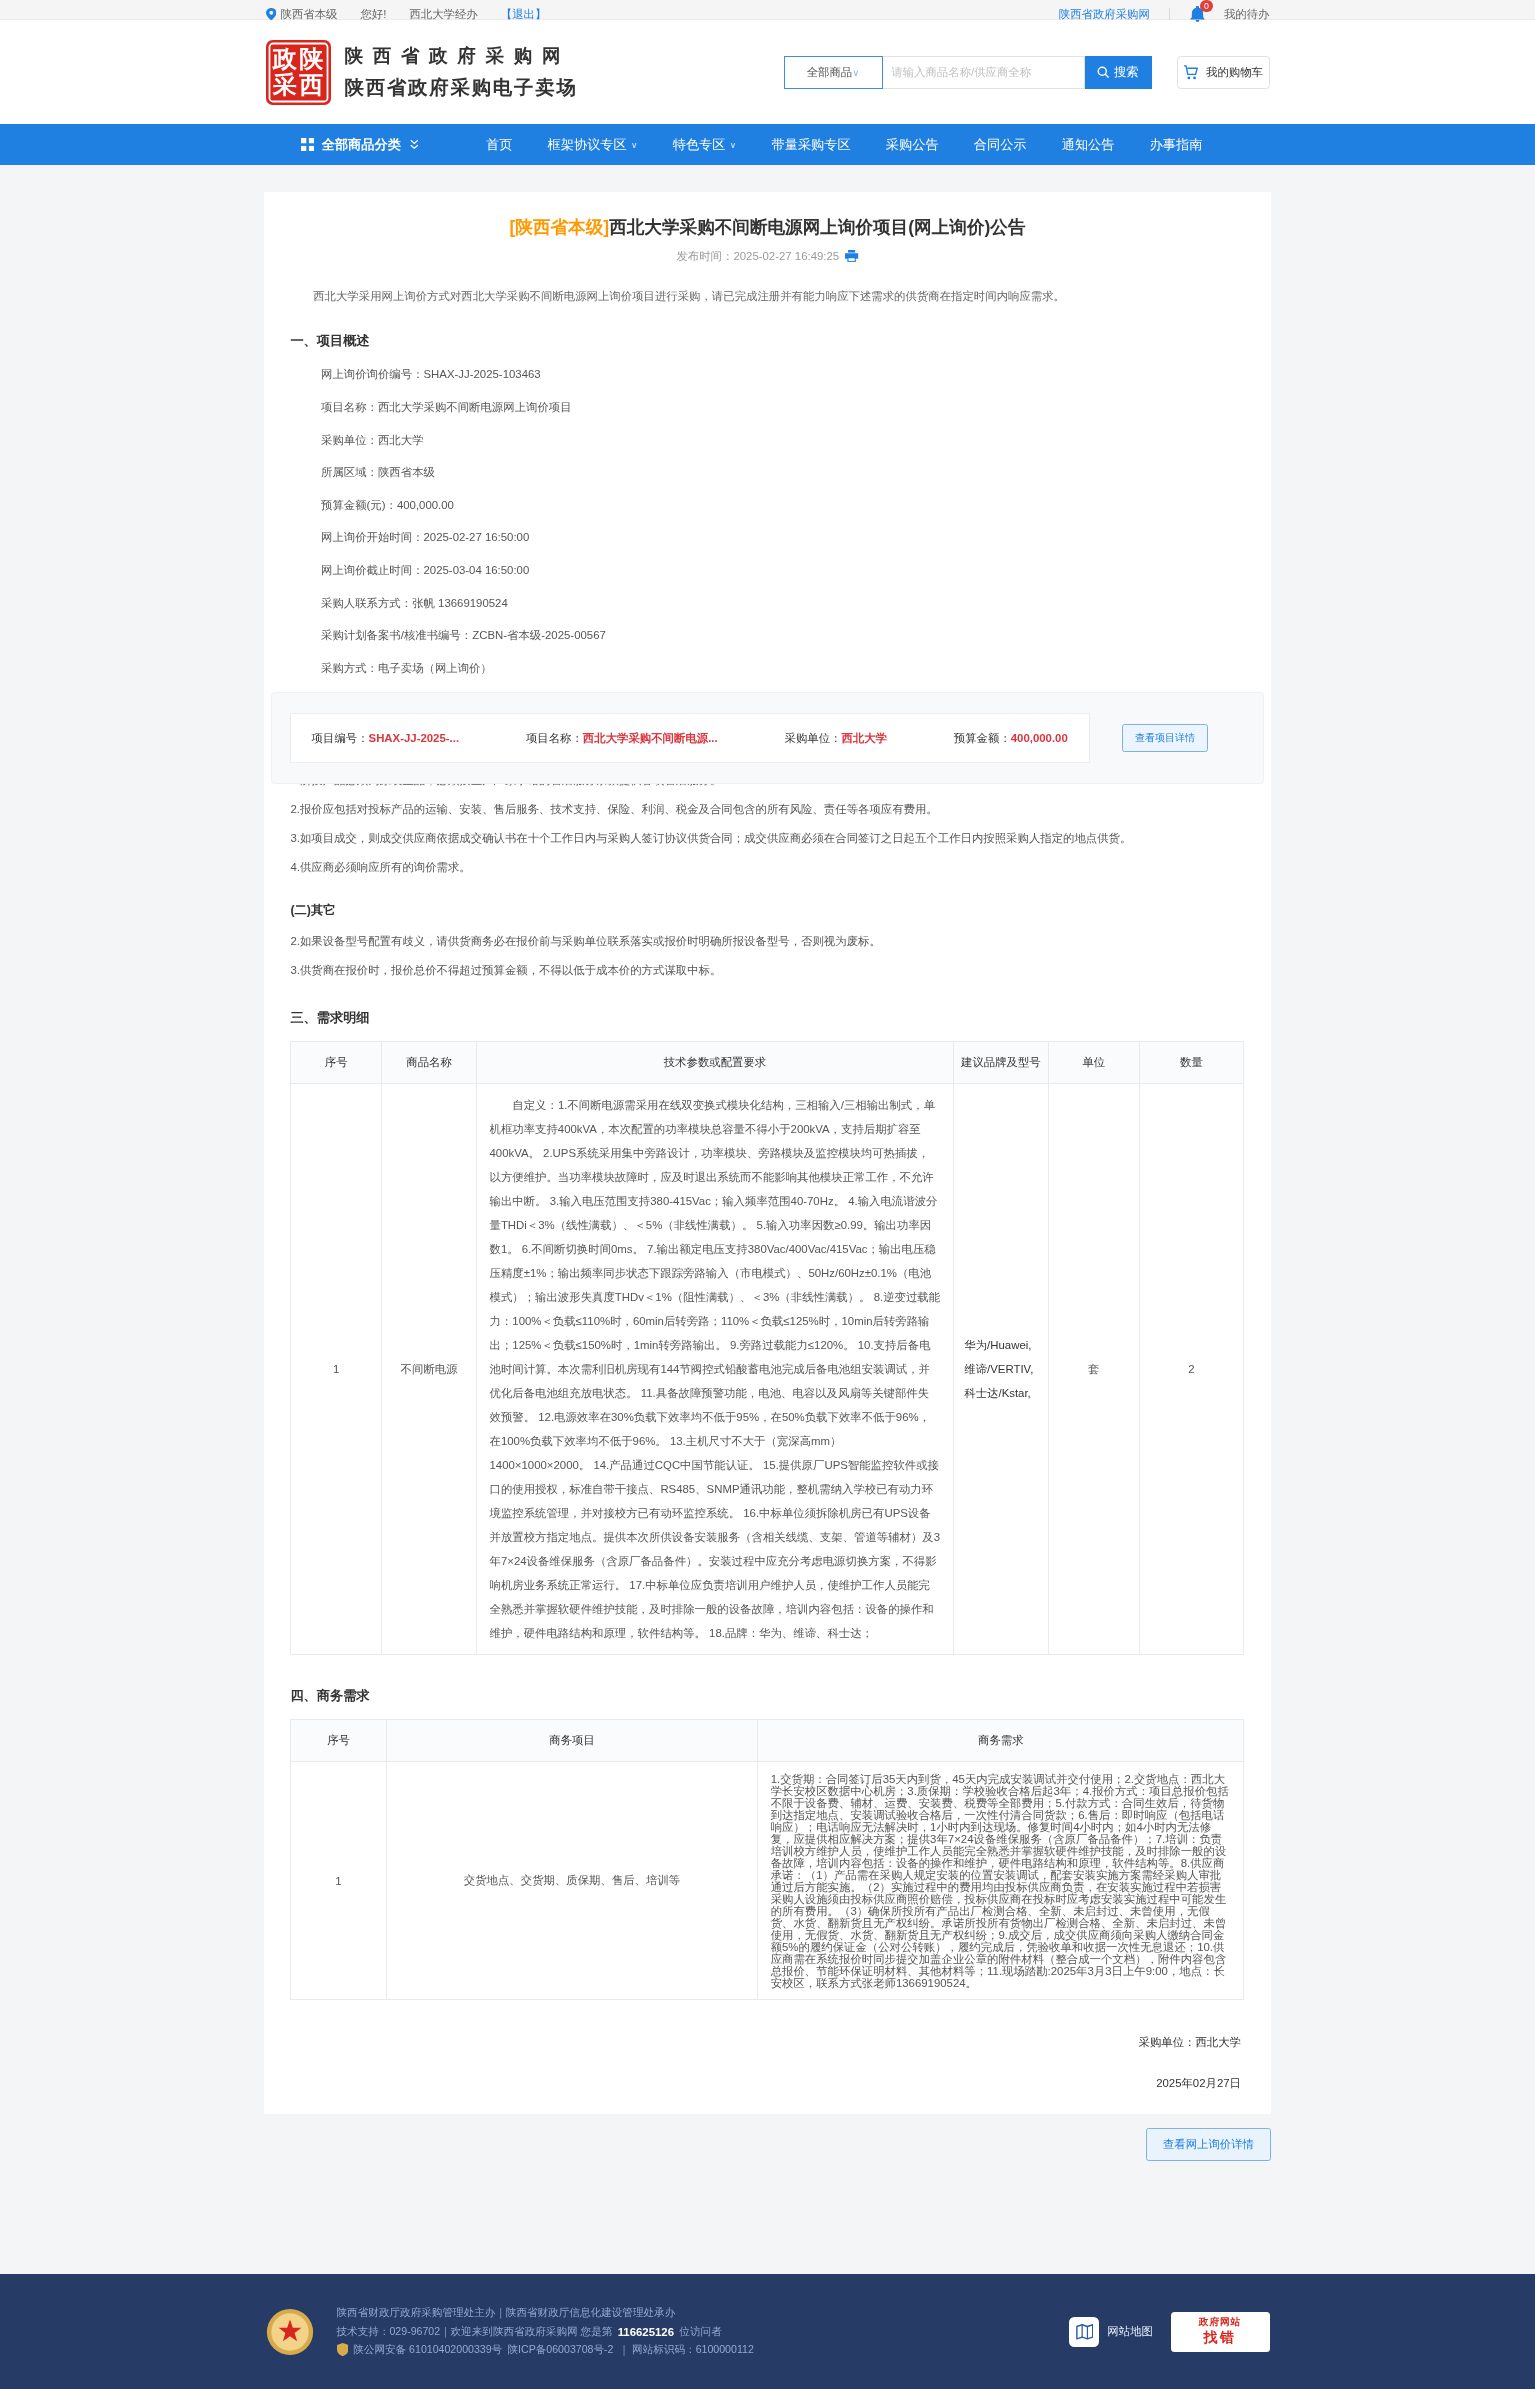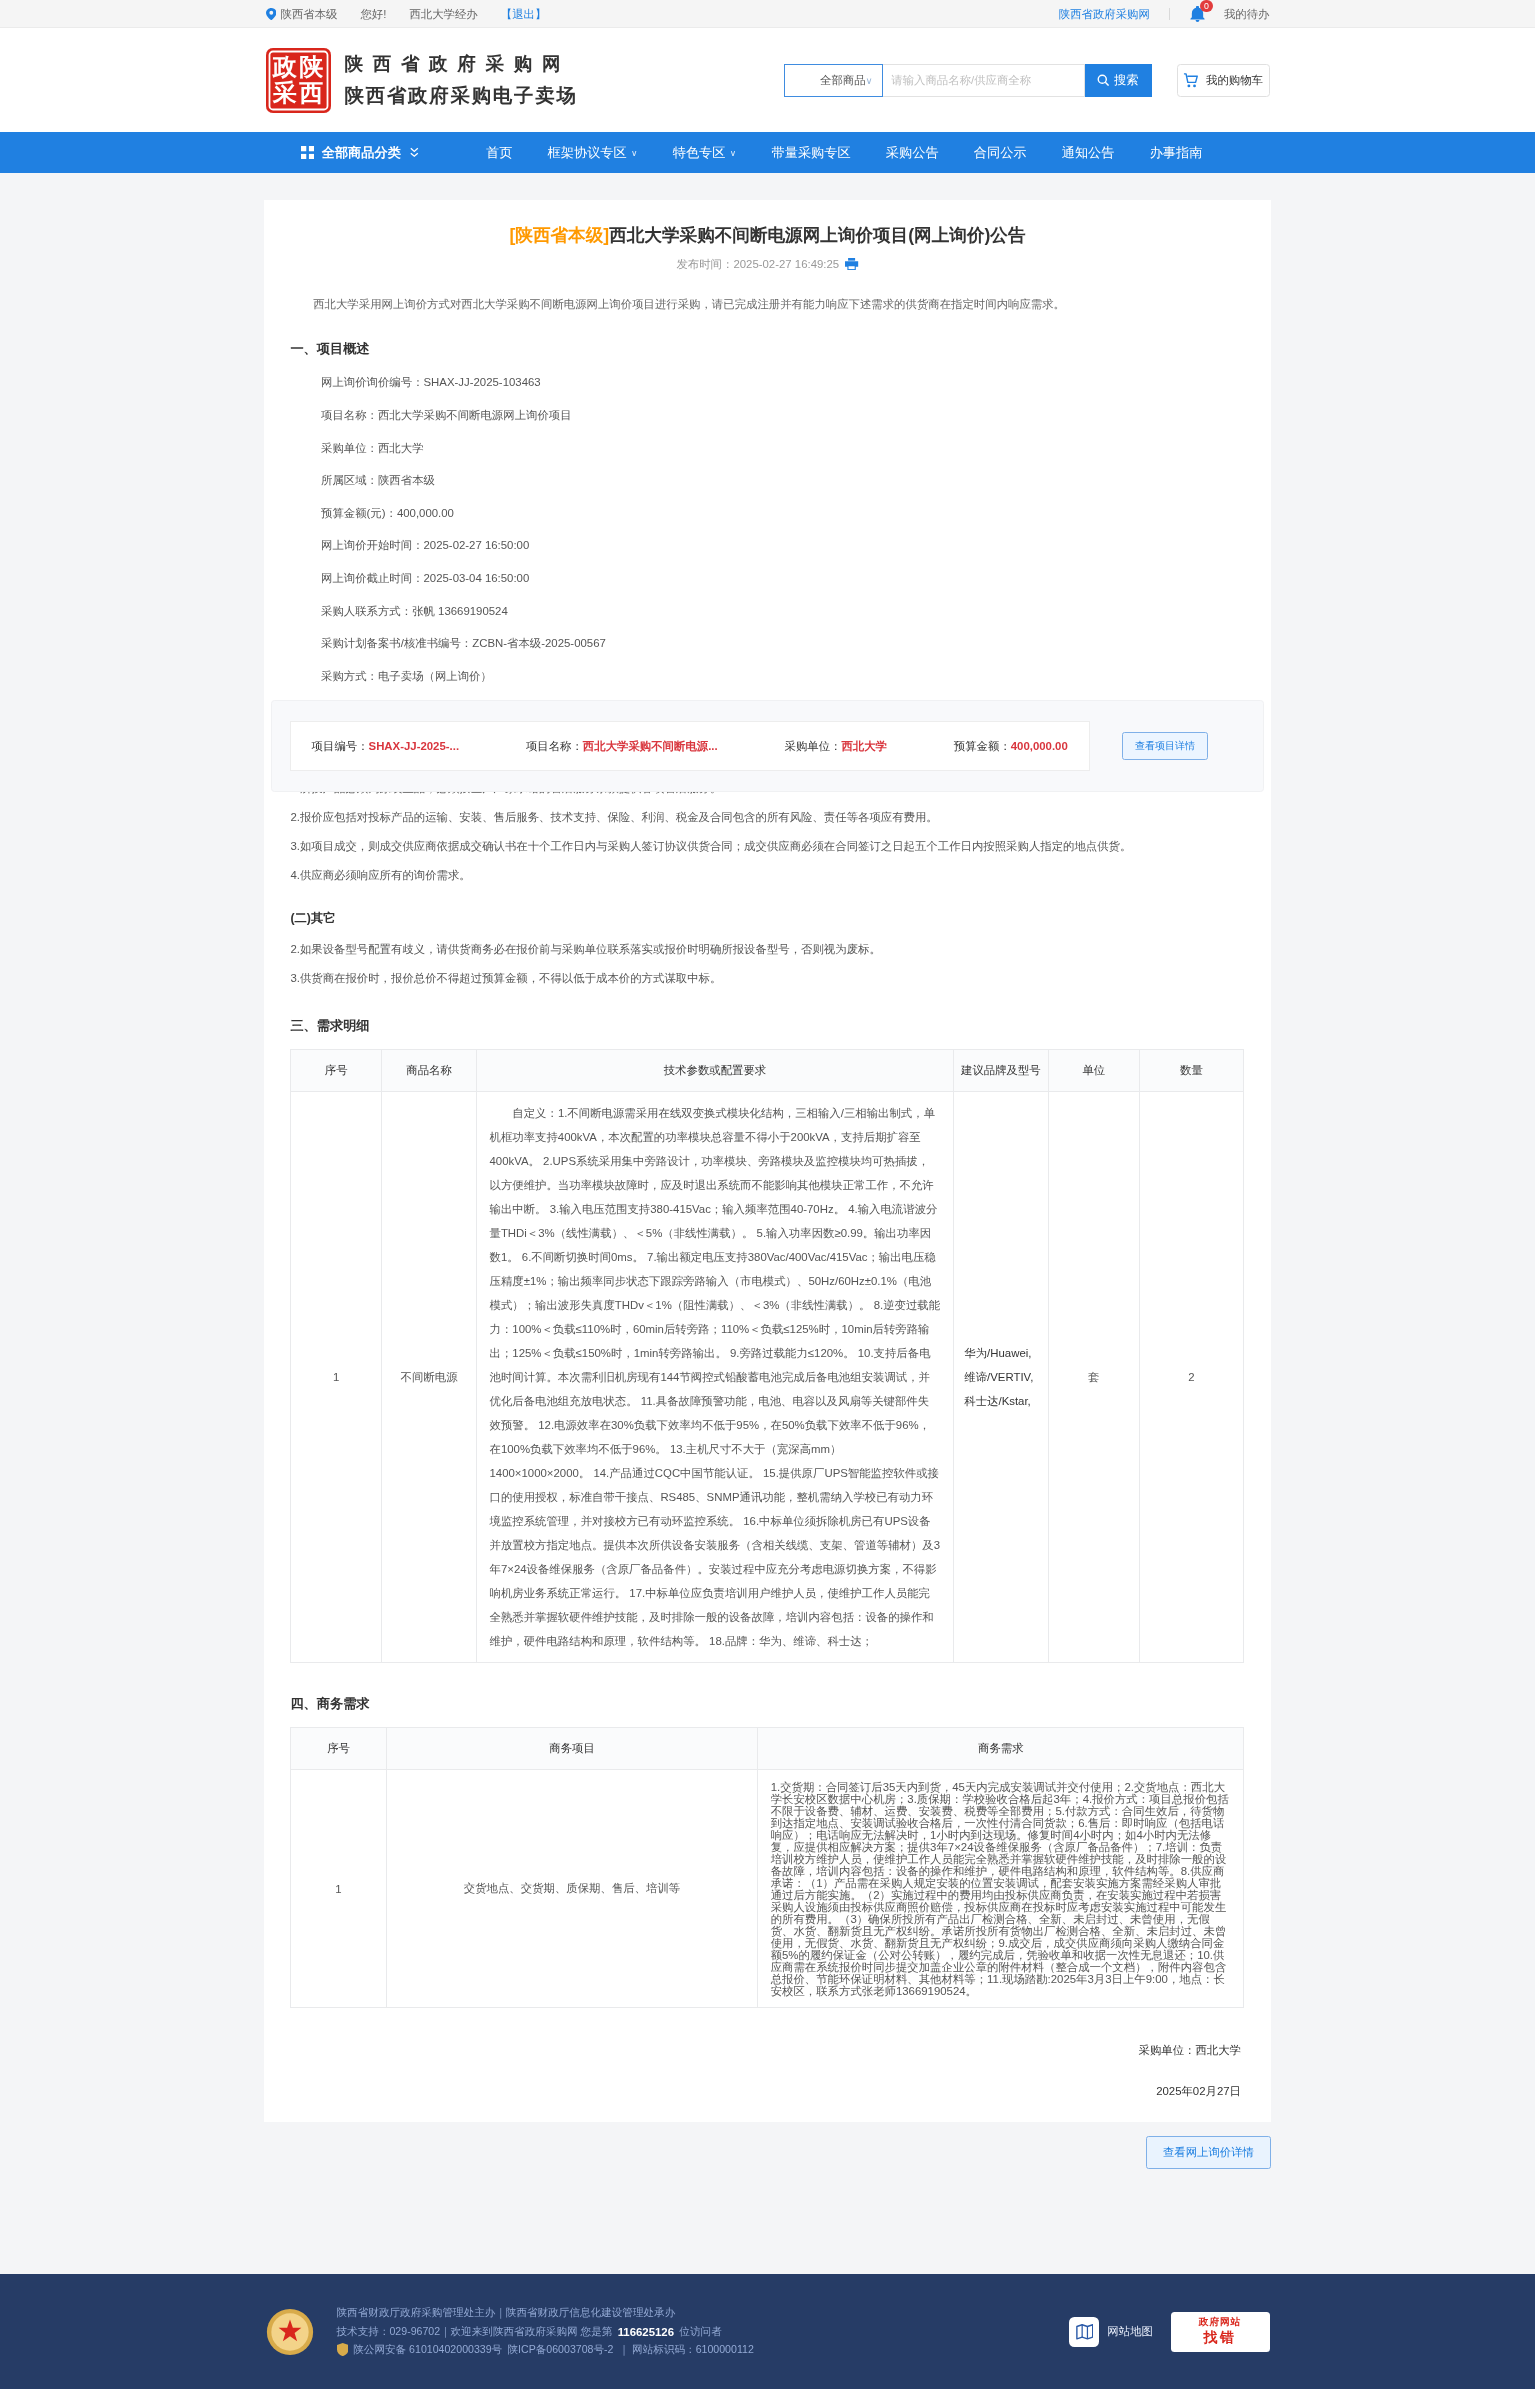--- a/index.html
+++ b/index.html
@@ -1,39 +1,39 @@
 <!DOCTYPE html>
 <html style="font-size:14px"><head>
 <meta charset="utf-8">
 <style>
   *{box-sizing:border-box;margin:0;padding:0;}
   body{margin:0;background:#fff;font-family:"Liberation Sans","DejaVu Sans",sans-serif;-webkit-font-smoothing:antialiased;}
   .page{width:1535px;height:2389px;position:relative;background:#f4f5f7;overflow:hidden;}
   .container{width:1004px;margin:0 auto;position:relative;}
 
   
-  .topbar{height:28px;background:#f5f5f5;border-bottom:0.9px solid #ebebeb;}
+  .topbar{height:20px;background:#f5f5f5;border-bottom:0.9px solid #ebebeb;}
   .topbar .container{display:flex;align-items:center;height:28px;font-size:11.4px;color:#666;}
   .topbar .item{margin-right:23px;display:flex;align-items:center;gap:4.4px;}
   .topbar .link{color:#2080e1;cursor:pointer;}
   .topbar .spacer{flex:1;}
   .topbar .ritem{margin-left:19.4px;display:flex;align-items:center;gap:5.3px;}
   .vdiv{width:0.9px;height:12.3px;background:#d9d9d9;margin-left:19.4px;}
   .bell-wrap{position:relative;margin-left:19.4px;}
   .badge{position:absolute;top:-6.2px;right:-8px;min-width:12.3px;height:12.3px;border-radius:7px;background:#e23c3c;color:#fff;font-size:8.8px;line-height:12.3px;text-align:center;padding:0 1.8px;}
 
   
   .header{height:104px;background:#fff;}
   .header .container{display:flex;align-items:center;height:104px;}
   .seal{width:65px;height:65px;background:#d9261c;border-radius:7px;color:#fff;display:grid;grid-template-columns:1fr 1fr;place-items:center;padding:6.2px;font-size:24px;font-weight:bold;line-height:1;box-shadow:inset 0 0 0 2.6px #d9261c, inset 0 0 0 4.4px #fff;}
   .brand{margin-left:14px;color:#333;}
   .brand .t1{font-size:18.5px;font-weight:bold;letter-spacing:9.7px;}
   .brand .t2{font-size:19.4px;font-weight:bold;letter-spacing:1.8px;margin-top:6.2px;}
   .searchbar{margin-left:auto;display:flex;align-items:center;height:33px;}
-  .sel{height:33px;width:99px;border:0.9px solid #3f8ce0;background:#fff;display:flex;align-items:center;justify-content:flex-end;padding:0 8.8px;font-size:11.4px;color:#555;}
+  .sel{height:33px;width:99px;border:0.9px solid #3f8ce0;background:#fff;display:flex;align-items:center;justify-content:center;padding:0 8.8px;font-size:11.4px;color:#555;}
   .sel .chev{color:#9bb8d8;font-size:9.7px;}
   .sinput{height:33px;width:202px;border:0.9px solid #e2e2e2;border-left:none;padding:0 8.8px;font-size:11.4px;color:#333;outline:none;font-family:inherit;}
   .sinput::placeholder{color:#c0c0c0;}
   .sbtn{height:33px;width:67px;background:#2080e1;color:#fff;border:none;font-size:12.3px;display:flex;align-items:center;justify-content:center;gap:4.4px;cursor:pointer;font-family:inherit;}
   .cartbtn{margin-left:25px;height:33px;width:93px;background:#fff;border:0.9px solid #e0e0e0;border-radius:3.5px;display:flex;align-items:center;justify-content:center;gap:7px;font-size:11.4px;color:#333;cursor:pointer;}
 
   
   .nav{height:41px;background:#2080e1;}
   .nav .container{display:flex;align-items:center;height:41px;color:#fff;font-size:13.2px;}
   .allcat{display:flex;align-items:center;gap:8px;margin-left:35px;cursor:pointer;font-weight:bold;}

